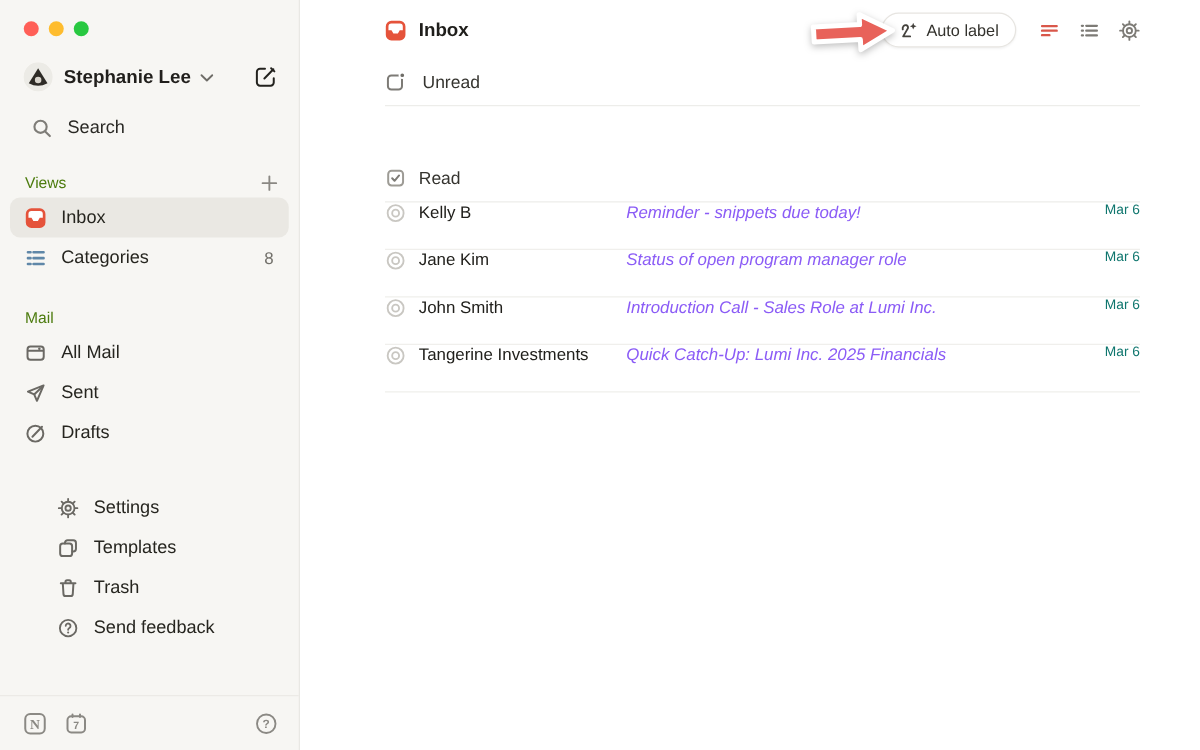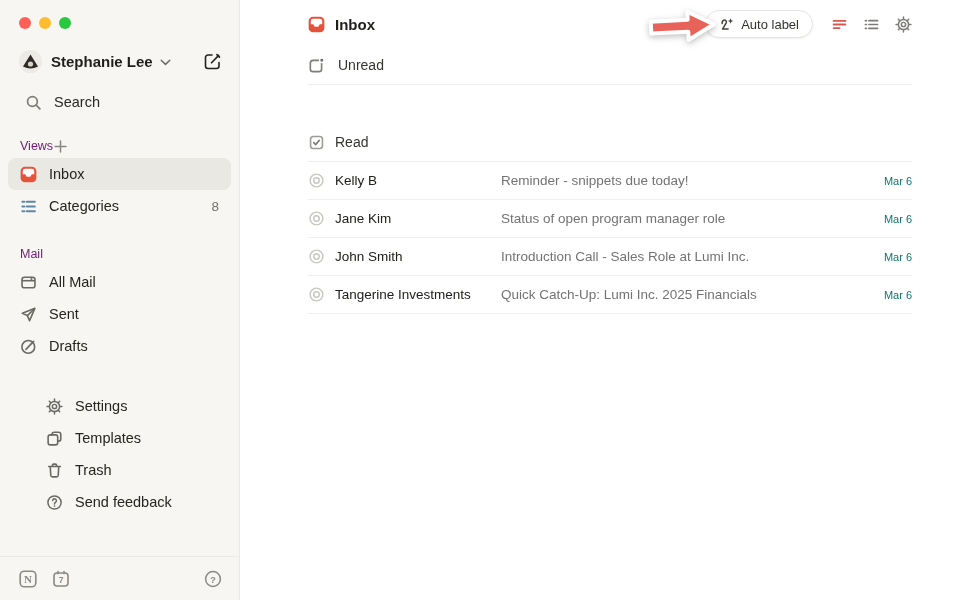--- a/index.html
+++ b/index.html
@@ -26,23 +26,23 @@
   .profile-chevron { margin-left:7px; margin-top:2px; }
   .compose-btn { margin-left:auto; cursor:pointer; }
 
   .search-row {
     display:flex; align-items:center; gap:12px;
     margin-top:13px; height:32px; padding:0 25px;
     font-size:14.5px; color:#2a2925; cursor:pointer;
   }
 
   .section-head {
-    display:flex; align-items:center; 
+    display:flex; align-items:center; justify-content:space-between;
     margin-top:16px; height:24px; padding:0 16px 0 20px;
-    font-size:12.5px; font-weight:500; color:#701a75;
+    font-size:12.5px; font-weight:500; color:#4d7c0f;
   }
   .section-head.mail { margin-top:20px; }
   .plus-btn { cursor:pointer; }
 
   .nav-item {
     display:flex; align-items:center; gap:12px;
     height:32px; margin:0 8px; padding:0 12px; border-radius:8px;
     font-size:14.5px; color:#26251f; cursor:pointer; flex:none;
   }
   .nav-item.active { background:#eae8e3; font-weight:500; }
@@ -81,27 +81,27 @@
   .list-area { padding:0 48px 0 68px; }
   .list-section-head {
     display:flex; align-items:center; gap:13px;
     height:28px; font-size:14px; font-weight:500; color:#35342f;text-align:right;
   }
   .head-unread { margin-top:13px; }
   .head-read   { margin-top:43px;gap:10px; }
   .divider { border-bottom:1px solid #ededea; margin-top:5px; }
 
   .email-row {
-    display:flex; align-items:center; height:38px;
+    display:flex; align-items:flex-start; height:38px;
     border-bottom:1px solid #f0efec; cursor:pointer;
   }
   .email-row .read-ind { flex:none; margin-right:10px; }
   .email-sender { width:166px; flex:none; font-size:13.5px; font-weight:500; color:#21201c;
                   white-space:nowrap; overflow:hidden; }
-  .email-subject { flex:1; font-size:13.5px; color:#737373; white-space:nowrap; overflow:hidden; }
+  .email-subject { flex:1; font-size:13.5px; color:#8b5cf6; white-space:nowrap; overflow:hidden;font-style:italic; }
   .email-date { flex:none; font-size:11px; color:#0f766e; }
 </style>
 </head>
 <body>
 
 <div class="sidebar">
 
   <div class="traffic">
     <div class="dot" style="background:#ff5f57"></div>
     <div class="dot" style="background:#febc2e"></div>

